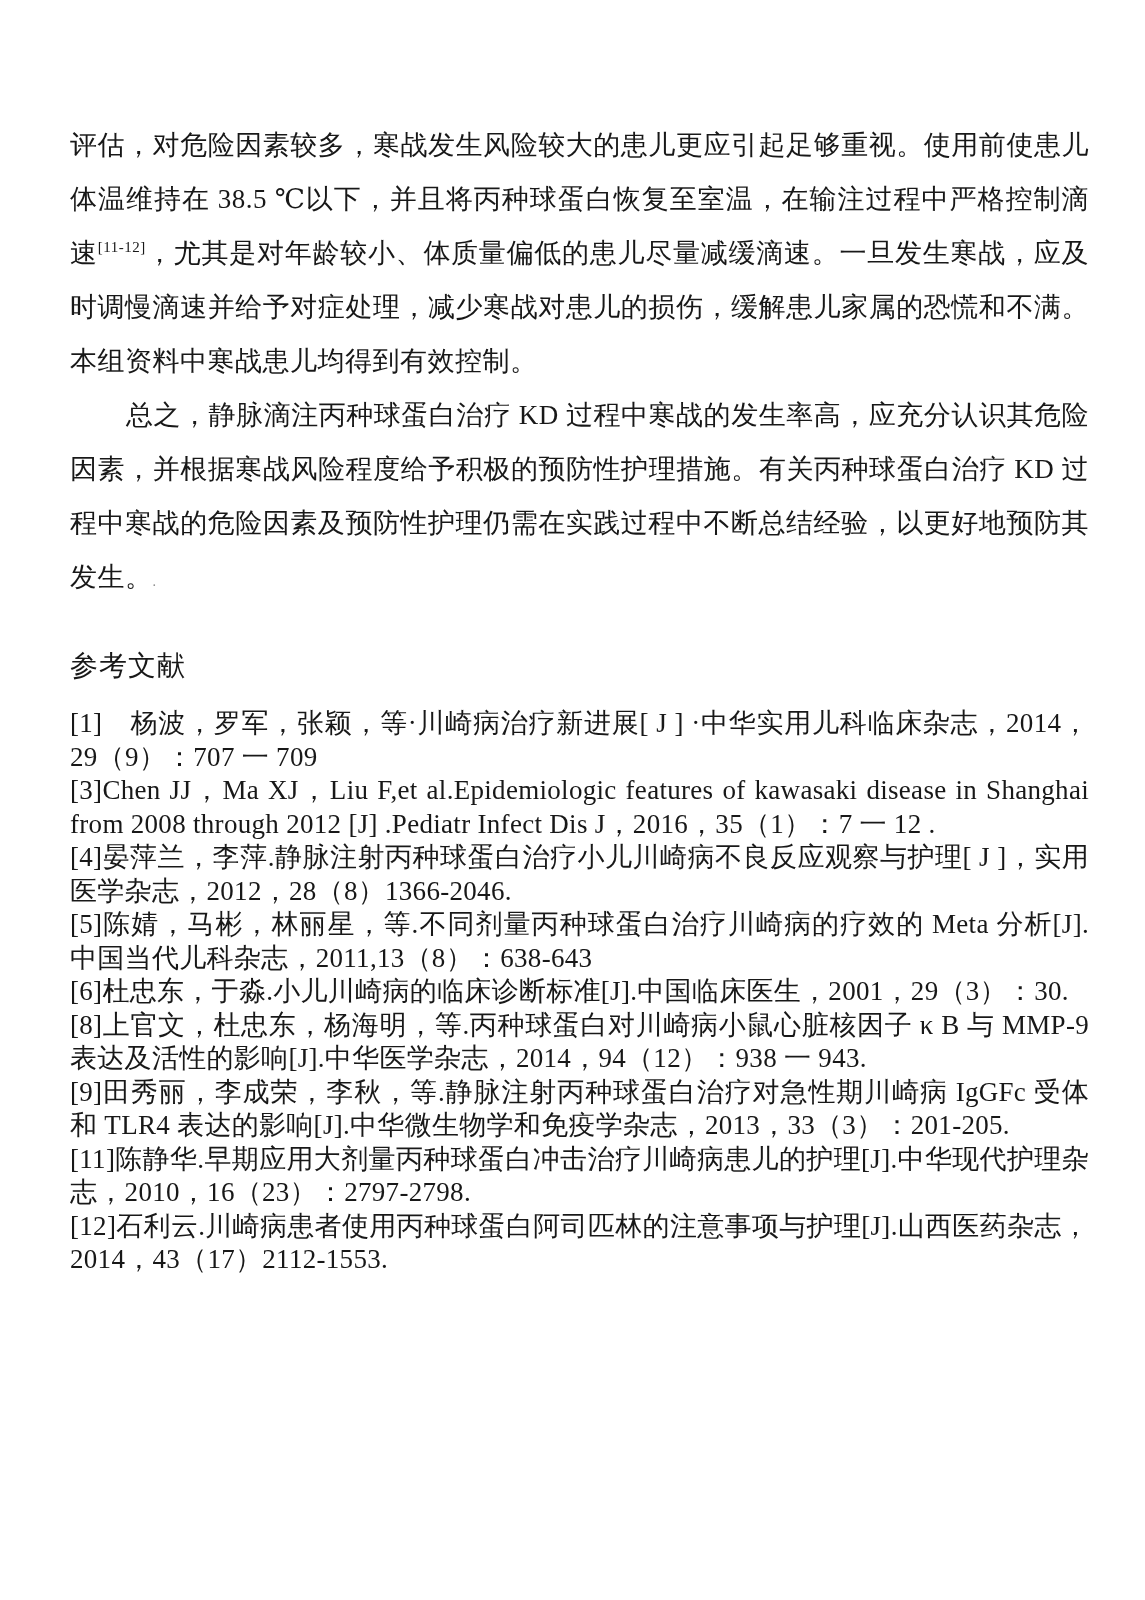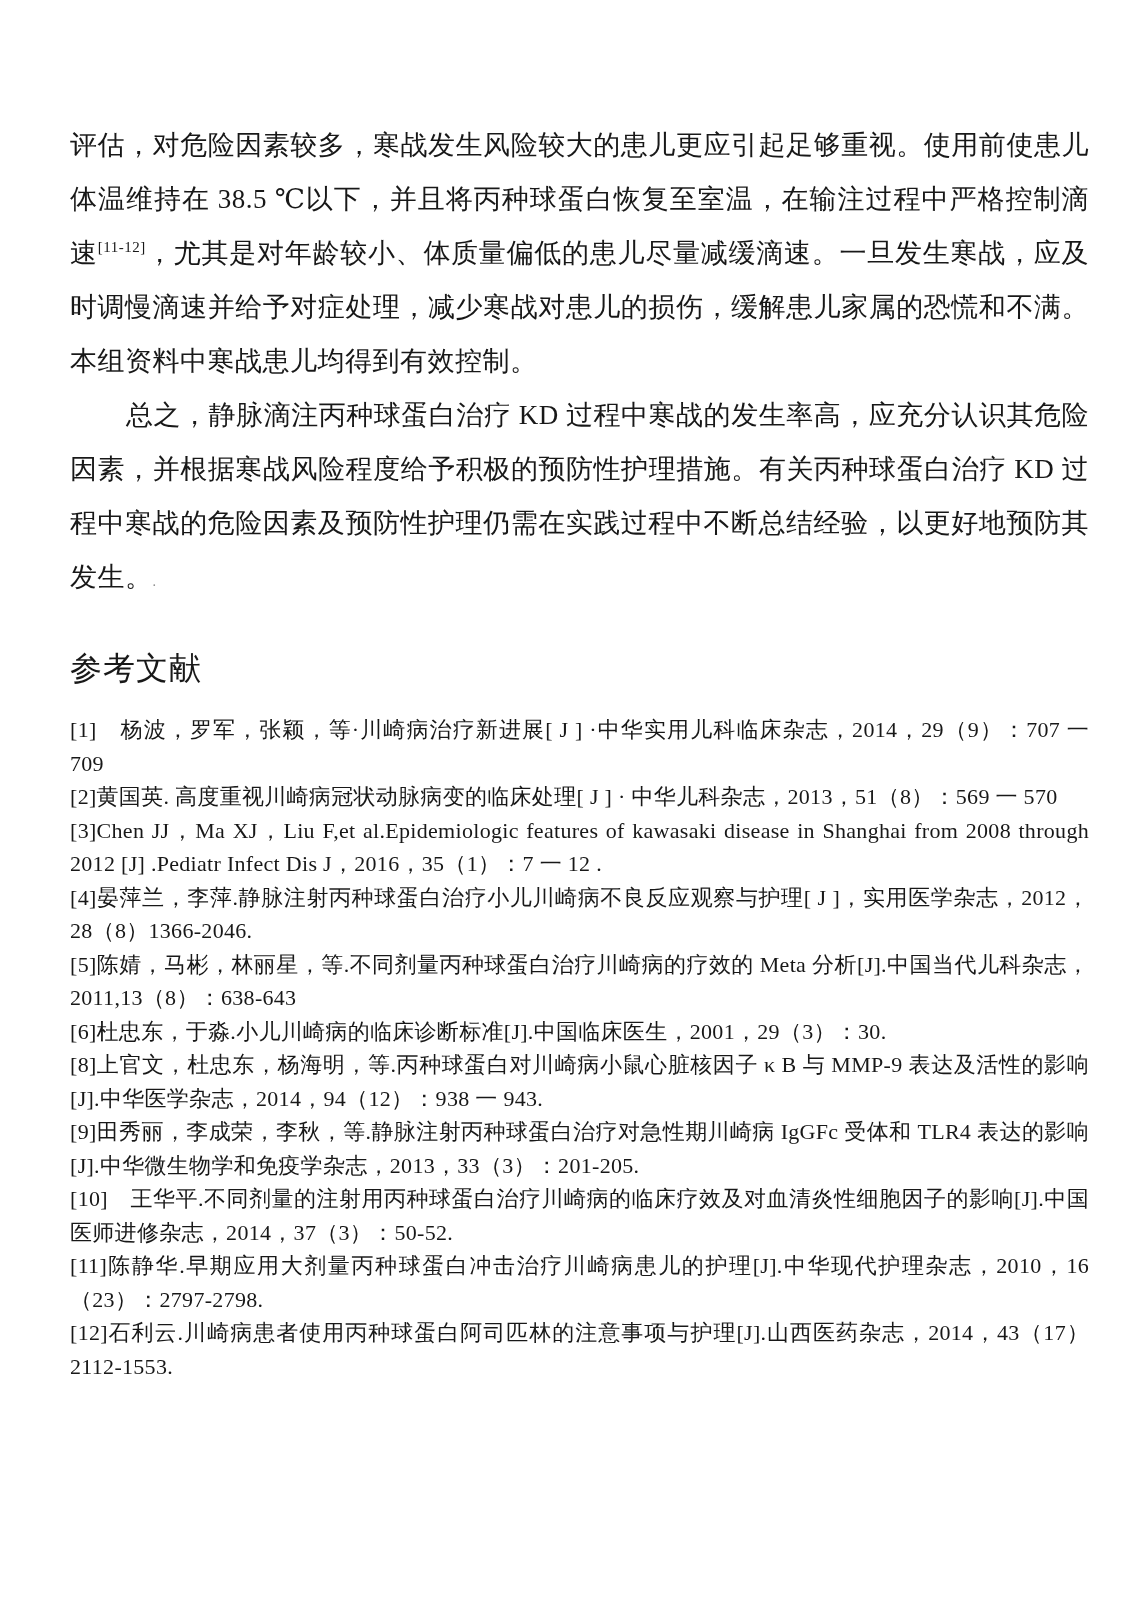--- a/index.html
+++ b/index.html
@@ -33,51 +33,49 @@
     vertical-align: super;
     line-height: 0;
   }
   .trailing-mark {
     font-size: 14px;
     color: #8a8a8a;
     letter-spacing: 0;
   }
   .refs-heading {
     margin: 38px 0 22px 0;
-    font-size: 32px;
+    font-size: 28px;
     font-weight: normal;
     letter-spacing: 1px;
   }
   .refs p {
     margin: 0;
-    font-size: 22px;
+    font-size: 27px;
     line-height: 33.5px;
     text-align: justify;
     letter-spacing: 0.3px;
   }
 </style>
 </head>
 <body>
 
 <div class="page">
 
   <div class="body-text">
     <p><span>评估，对危险因素较多，寒战发生风险较大的患儿更应引起足够重视。使用前使患儿体温维持在 38.5 ℃以下，并且将丙种球蛋白恢复至室温，在输注过程中严格控制滴速</span><span class="ref-sup">[11-12]</span><span>，尤其是对年龄较小、体质量偏低的患儿尽量减缓滴速。一旦发生寒战，应及时调慢滴速并给予对症处理，减少寒战对患儿的损伤，缓解患儿家属的恐慌和不满。本组资料中寒战患儿均得到有效控制。</span></p>
     <p class="para-indent"><span>总之，静脉滴注丙种球蛋白治疗 KD 过程中寒战的发生率高，应充分认识其危险因素，并根据寒战风险程度给予积极的预防性护理措施。有关丙种球蛋白治疗 KD 过程中寒战的危险因素及预防性护理仍需在实践过程中不断总结经验，以更好地预防其发生。</span><span class="trailing-mark">.</span></p>
   </div>
 
   <h3 class="refs-heading">参考文献</h3>
 
   <div class="refs">
     <p>[1]　杨波，罗军，张颖，等·川崎病治疗新进展[ J ] ·中华实用儿科临床杂志，2014，29（9）：707 一 709</p>
-    <p>[2]黄国英. 高度重视川崎病冠状动脉病变的临床处理[ J ] · 中华儿科杂志，2013，51（8）：569 一 570</p>
     <p>[3]Chen JJ，Ma XJ，Liu F,et al.Epidemiologic features of kawasaki disease in Shanghai from 2008 through 2012 [J] .Pediatr Infect Dis J，2016，35（1）：7 一 12 .</p>
     <p>[4]晏萍兰，李萍.静脉注射丙种球蛋白治疗小儿川崎病不良反应观察与护理[ J ]，实用医学杂志，2012，28（8）1366-2046.</p>
     <p>[5]陈婧，马彬，林丽星，等.不同剂量丙种球蛋白治疗川崎病的疗效的 Meta 分析[J].中国当代儿科杂志，2011,13（8）：638-643</p>
     <p>[6]杜忠东，于淼.小儿川崎病的临床诊断标准[J].中国临床医生，2001，29（3）：30.</p>
     <p>[8]上官文，杜忠东，杨海明，等.丙种球蛋白对川崎病小鼠心脏核因子 κ B 与 MMP-9 表达及活性的影响[J].中华医学杂志，2014，94（12）：938 一 943.</p>
     <p>[9]田秀丽，李成荣，李秋，等.静脉注射丙种球蛋白治疗对急性期川崎病 IgGFc 受体和 TLR4 表达的影响[J].中华微生物学和免疫学杂志，2013，33（3）：201-205.</p>
-    <p>[10]　王华平.不同剂量的注射用丙种球蛋白治疗川崎病的临床疗效及对血清炎性细胞因子的影响[J].中国医师进修杂志，2014，37（3）：50-52.</p>
     <p>[11]陈静华.早期应用大剂量丙种球蛋白冲击治疗川崎病患儿的护理[J].中华现代护理杂志，2010，16（23）：2797-2798.</p>
     <p>[12]石利云.川崎病患者使用丙种球蛋白阿司匹林的注意事项与护理[J].山西医药杂志，2014，43（17）2112-1553.</p>
   </div>
 
 </div>
 
 </body></html>

